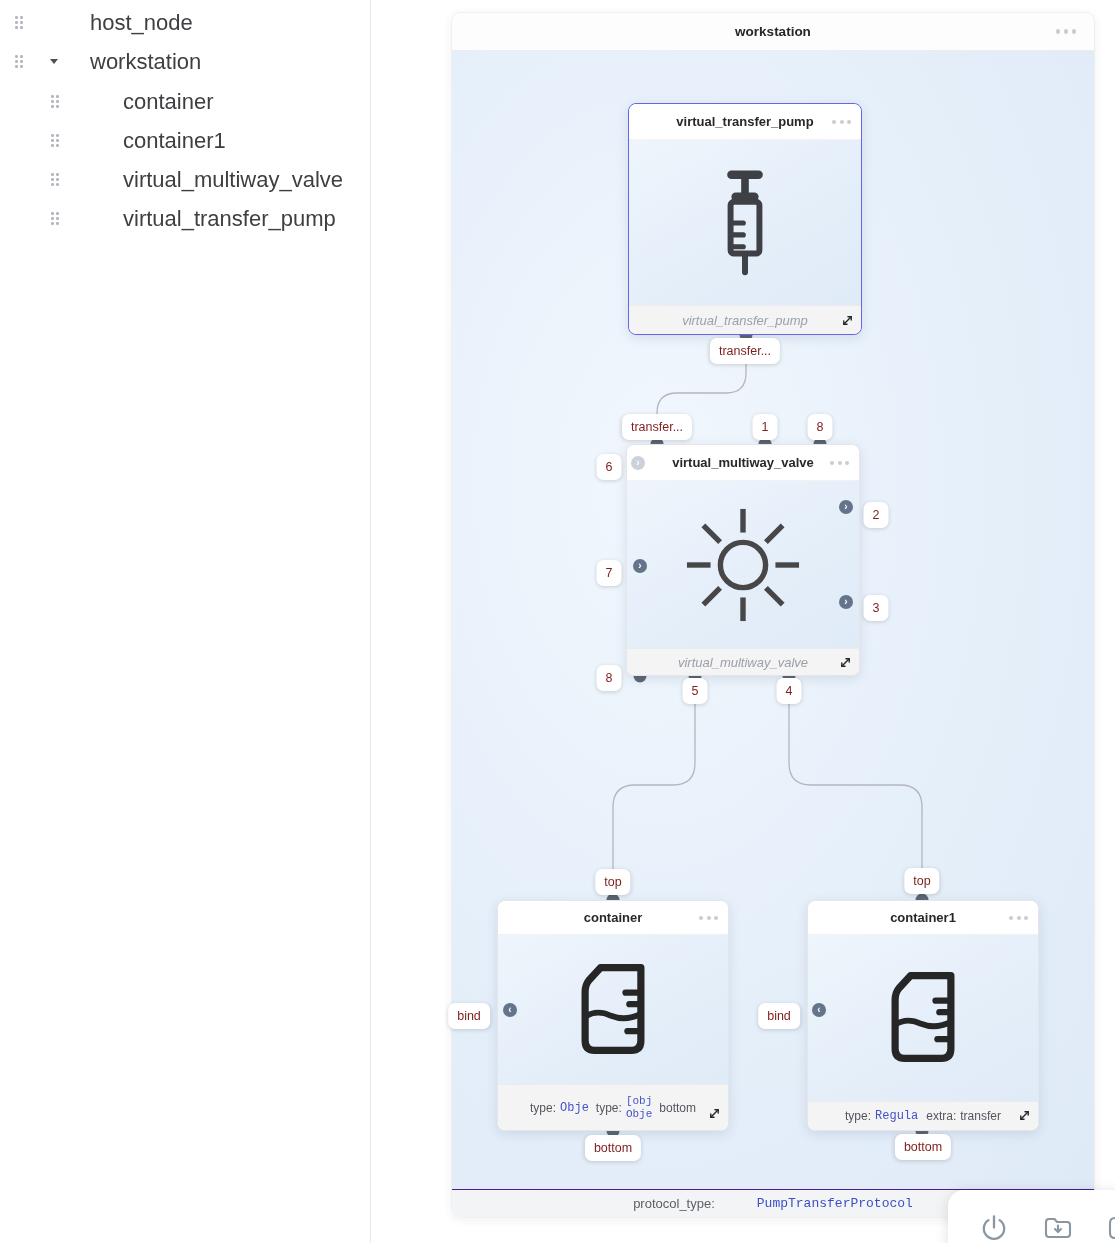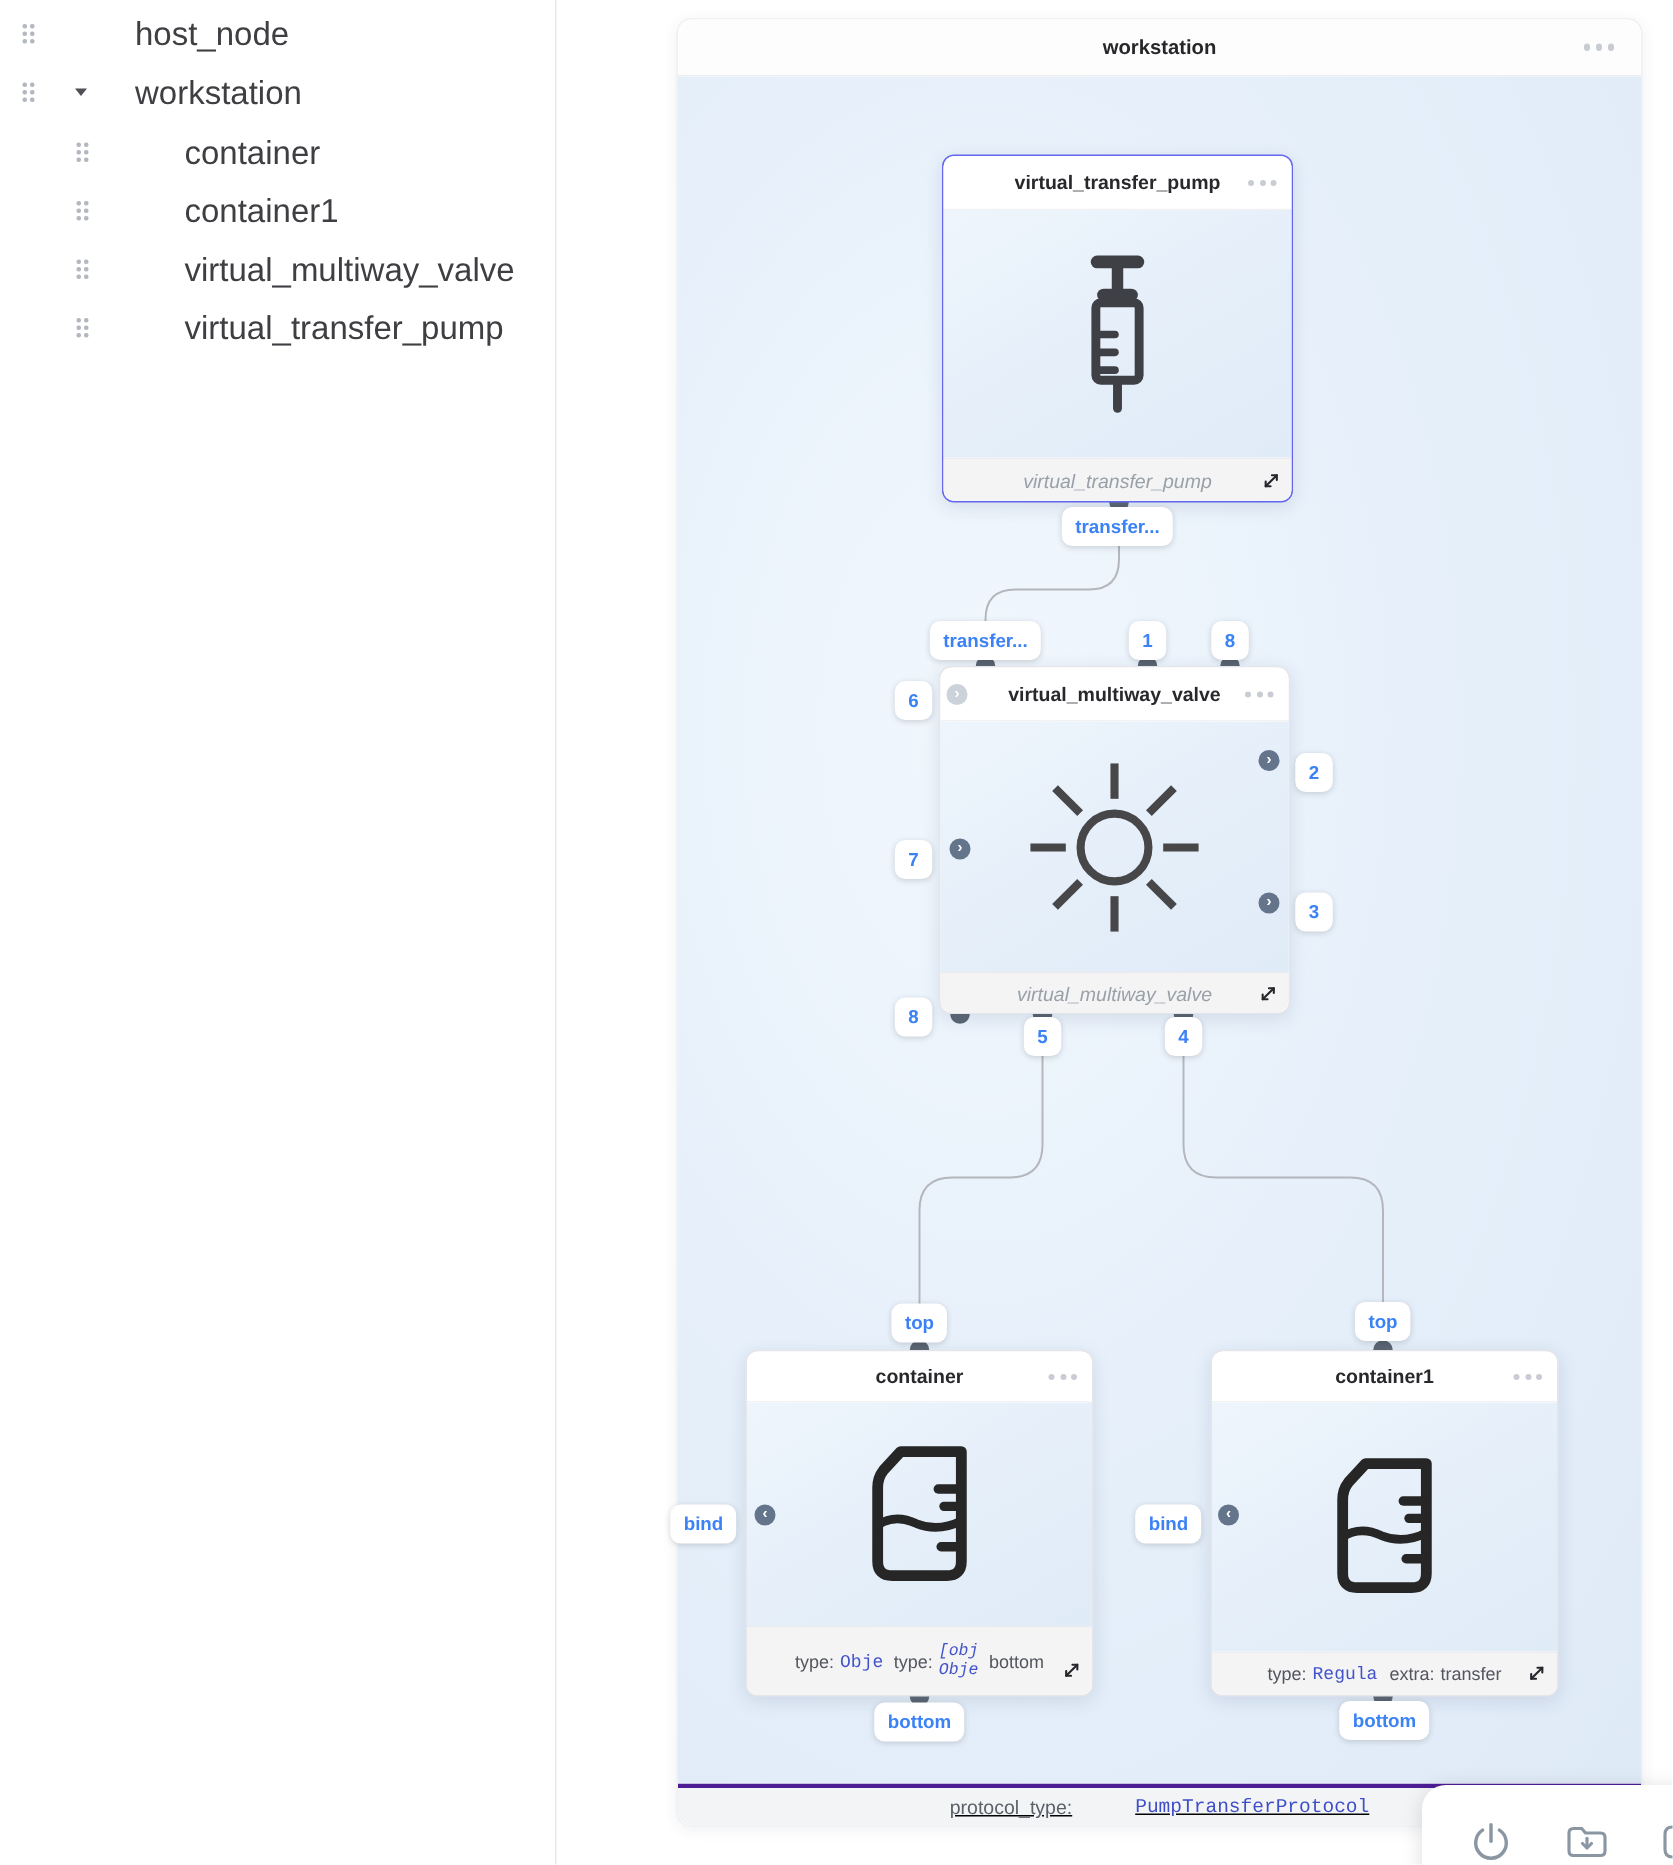--- a/index.html
+++ b/index.html
@@ -21,22 +21,22 @@
   .canvas { position:absolute; left:371px; top:0; width:744px; height:1243px; overflow:hidden; background:#fff; }
 
   
   .ws-panel { position:absolute; left:80px; top:12px; width:644px; height:1206px;
     background:#fff; border:1px solid #f0f0f2; border-radius:10px;
     box-shadow:0 2px 10px rgba(40,60,90,.07); z-index:0; display:flex; flex-direction:column; }
   .ws-header { height:38px; flex:0 0 38px; display:flex; align-items:center; justify-content:center;
     position:relative; border-bottom:1px solid #ededf0; border-radius:10px 10px 0 0; background:#fdfdfe; }
   .ws-title { font-size:13.5px; font-weight:bold; color:#27272a; }
   .ws-body { flex:1; background:radial-gradient(ellipse at 32% 38%, #f1f7fd 0%, #e5effa 55%, #dfeaf7 100%); }
-  .ws-footer { flex:0 0 28px; background:#f3f4f6; border-top:3px solid #4c1d95;
-    border-radius:0 0 10px 10px; display:flex; align-items:center; justify-content:center; gap:6px;text-decoration:underline; }
+  .ws-footer { flex:0 0 28px; background:#f3f4f6; border-top:1px solid #4c1d95;
+    border-radius:0 0 10px 10px; display:flex; align-items:center; justify-content:center; gap:6px; }
   .ws-footer .flabel { font-size:13px; color:#5b6168; }
   .ws-footer .fvalue { font-size:13px; color:#3d4ec8; }
 
   .menu-dots { display:flex; gap:3.5px; cursor:pointer; }
   .menu-dots i { width:4.5px; height:4.5px; border-radius:50%; background:#c9cdd3; }
   .ws-header .menu-dots { position:absolute; right:18px; }
 
   
   .edges { position:absolute; left:0; top:0; width:744px; height:1243px; z-index:1; pointer-events:none; }
 
@@ -53,26 +53,26 @@
     background:linear-gradient(150deg,#eef5fc 0%,#e4eef9 60%,#e0ebf8 100%); overflow:hidden; }
   .node-footer { position:relative; background:#f4f4f5; border-top:1px solid #ececee;
     border-radius:0 0 8px 8px; display:flex; align-items:center; justify-content:center; }
   .node-footer.caption-footer { flex:0 0 29px; }
   .caption { font-size:13px; font-style:italic; color:#9aa0a8; }
   .resize-icon { position:absolute; right:7px; bottom:7px; cursor:nwse-resize; }
 
   .kv { display:flex; align-items:center; gap:4px; }
   .kv .k { font-size:12px; color:#54565e; white-space:nowrap; }
   .kv .v { font-size:12px; color:#4353c9; white-space:nowrap; font-family:"Liberation Mono", monospace; }
-  .kv .v2 { font-size:11px; line-height:11px; color:#4353c9; font-family:"Liberation Mono", monospace;font-style:italic; }
+  .kv .v2 { font-size:11px; line-height:11px; color:#4353c9; font-family:"Liberation Mono", monospace; }
 
   
   .pill { position:absolute; transform:translateX(-50%); height:26px; line-height:26px;
     padding:0 9px; background:#fff; border-radius:7px; box-shadow:0 1px 4px rgba(0,0,0,.16);
-    font-size:12.5px; color:#3b82f6; white-space:nowrap; z-index:3; cursor:pointer;font-weight:bold; }
+    font-size:12.5px; color:#7f1d1d; white-space:nowrap; z-index:3; cursor:pointer; }
 
   
   .dot { position:absolute; width:13px; height:13px; border-radius:50%; background:#5c6674;
     transform:translate(-50%,-50%); z-index:1; }
   .dot-btn { position:absolute; width:14px; height:14px; border-radius:50%; background:#64748b;
     transform:translate(-50%,-50%); z-index:4; display:flex; align-items:center; justify-content:center; cursor:pointer; }
   .dot-btn.light { background:#ccd2d9; }
   .dot-btn::after { color:#fff; font-size:10px; line-height:10px; font-weight:bold; }
   .dot-btn.r::after { content:"\203A"; }
   .dot-btn.l::after { content:"\2039"; }

